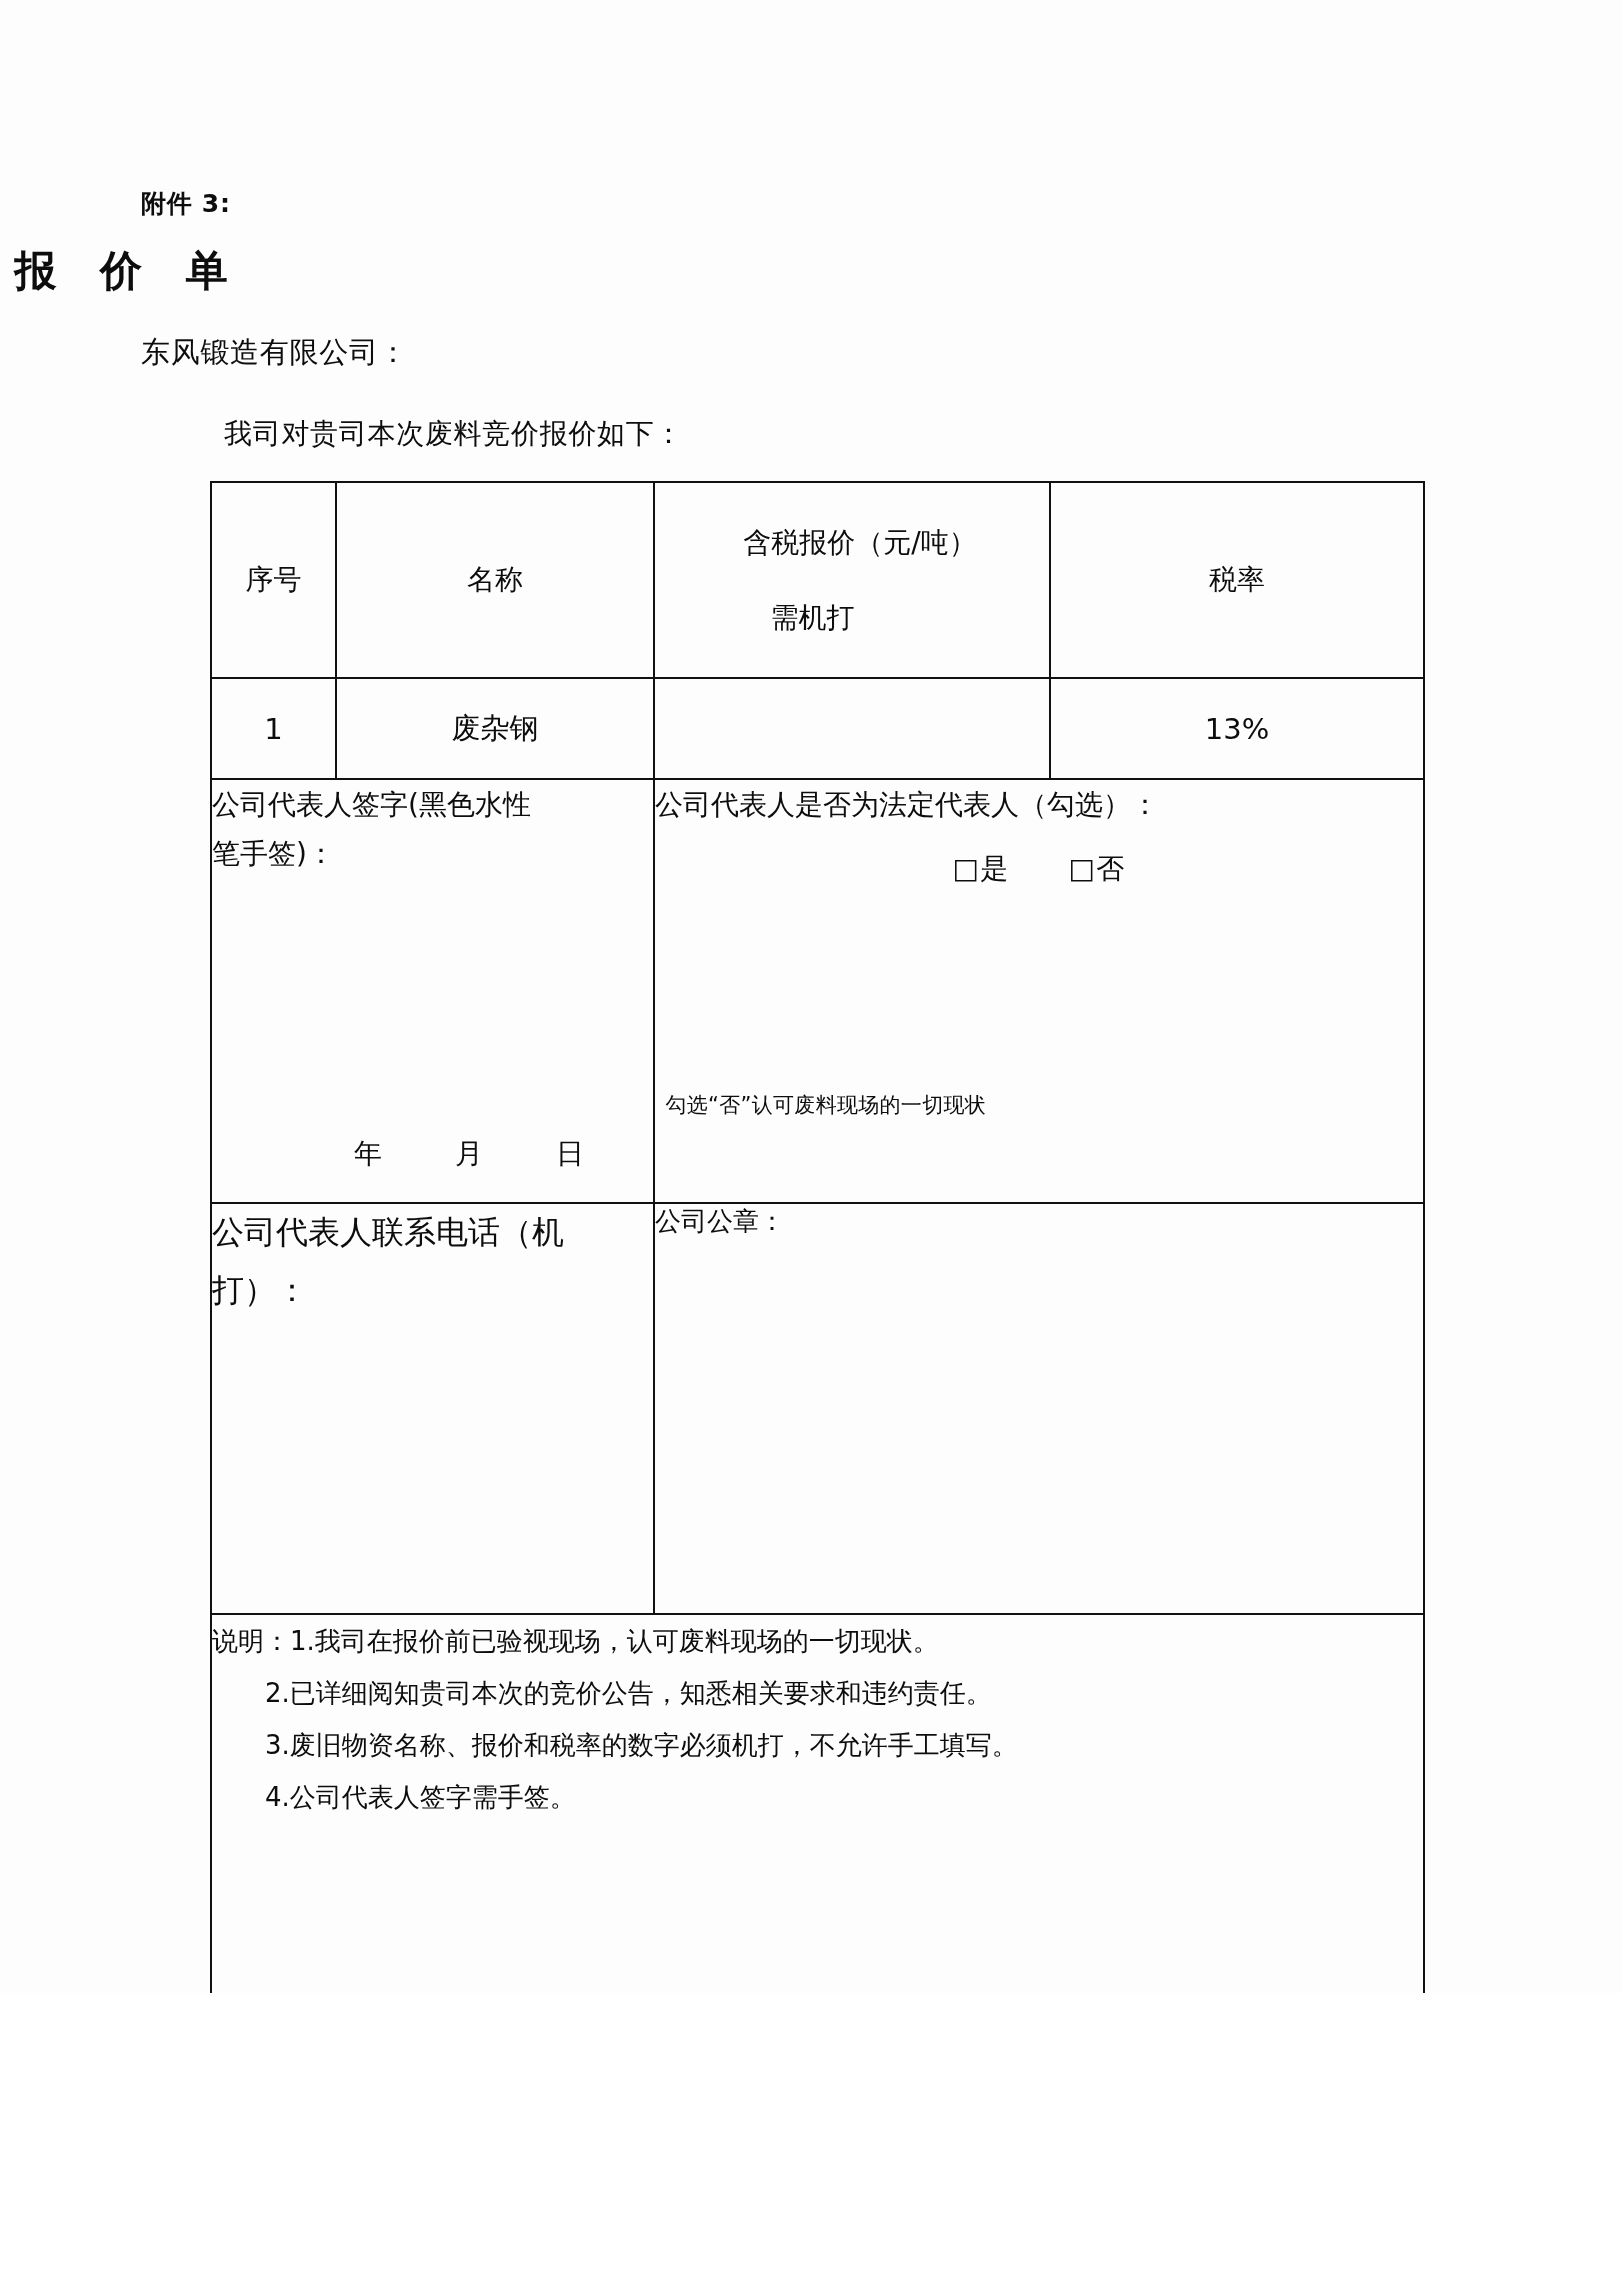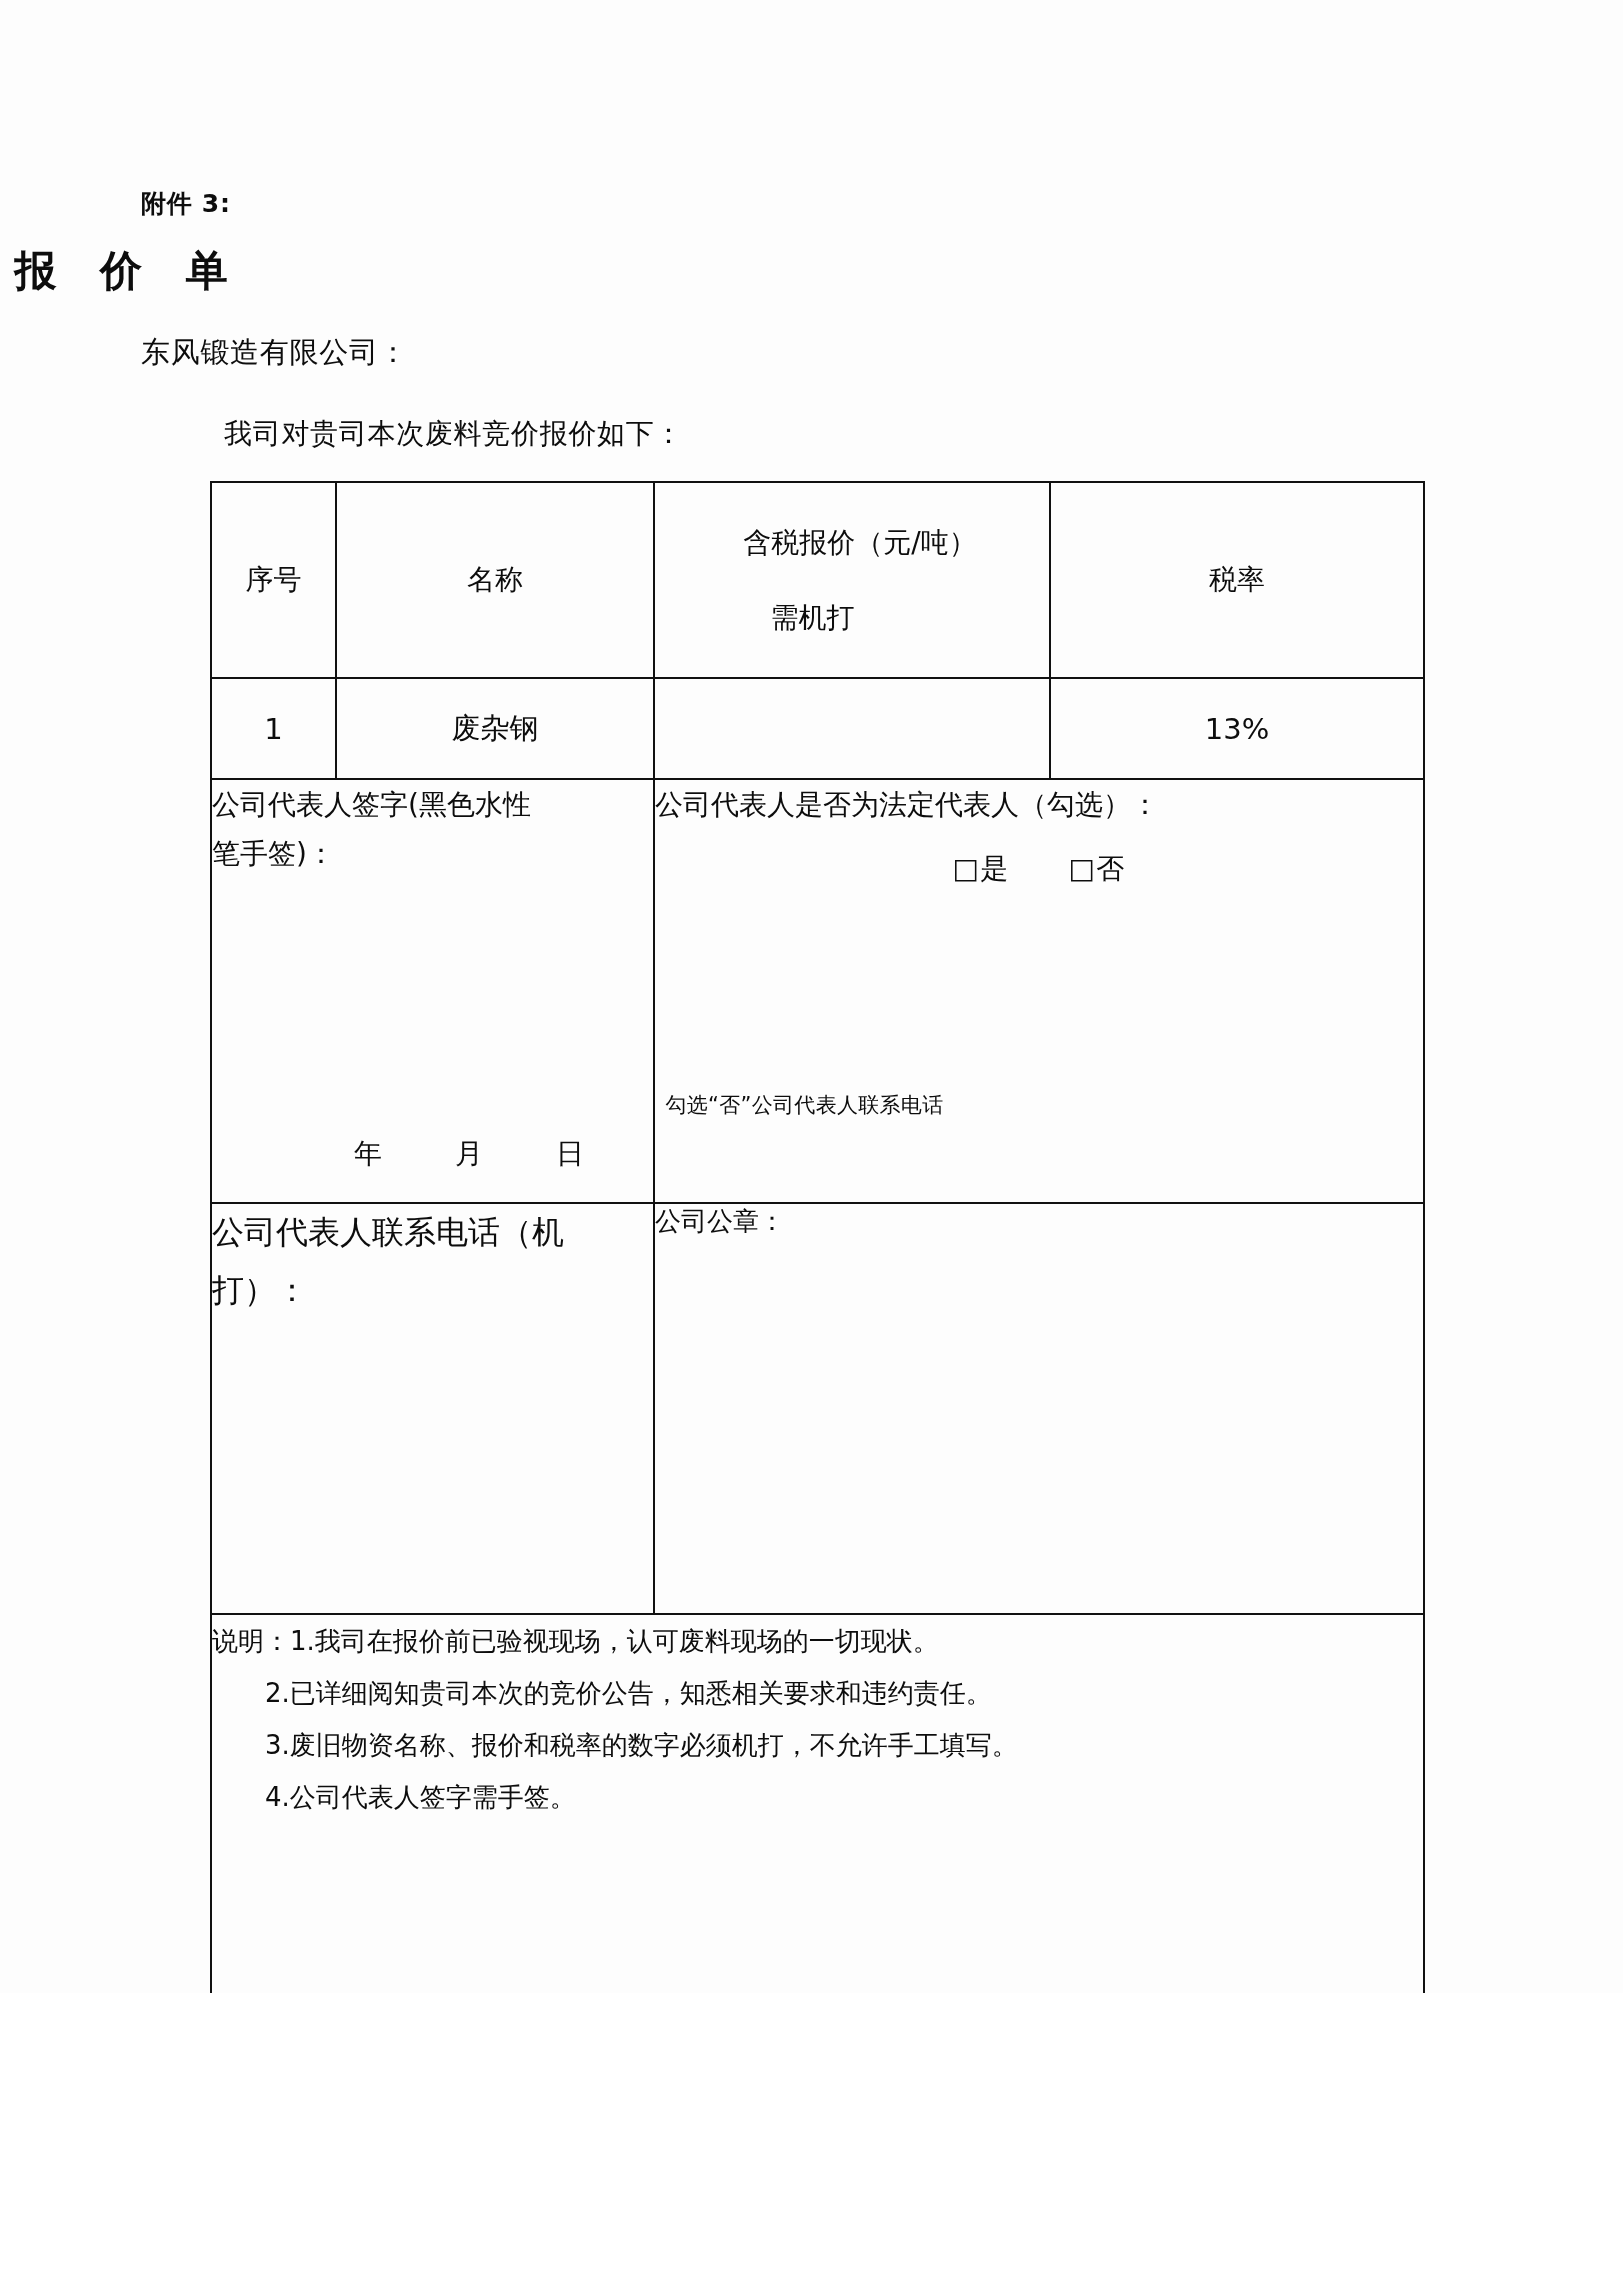--- a/index.html
+++ b/index.html
@@ -196,21 +196,21 @@
         <td class="sig-cell" colspan="2">
           <span>公司代表人签字(黑色水性</span><br>
           <span>笔手签)：</span>
           <div class="sig-date">年  月  日</div>
         </td>
         <td class="legal-cell" colspan="2">
           <span class="legal-q">公司代表人是否为法定代表人（勾选）：</span>
           <div class="legal-choices">
             <span>□是</span><span class="gap"></span><span>□否</span>
           </div>
-          <div class="legal-note">勾选“否”公司代表人联系电话</div>
+          <div class="legal-note">勾选“否”认可废料现场的一切现状</div>
         </td>
       </tr>
 
       <tr>
         <td class="contact-cell" colspan="2">
           <span>公司代表人联系电话（机</span><br>
           <span>打）：</span>
         </td>
         <td class="seal-cell" colspan="2">
           <span>公司公章：</span>

